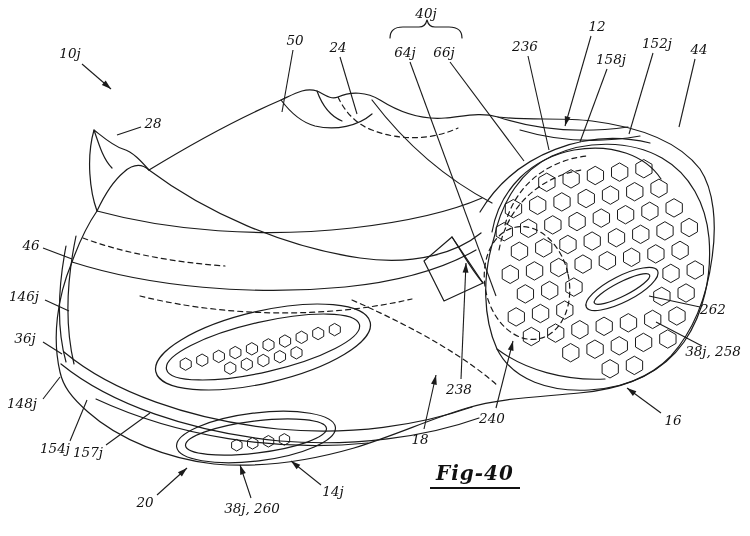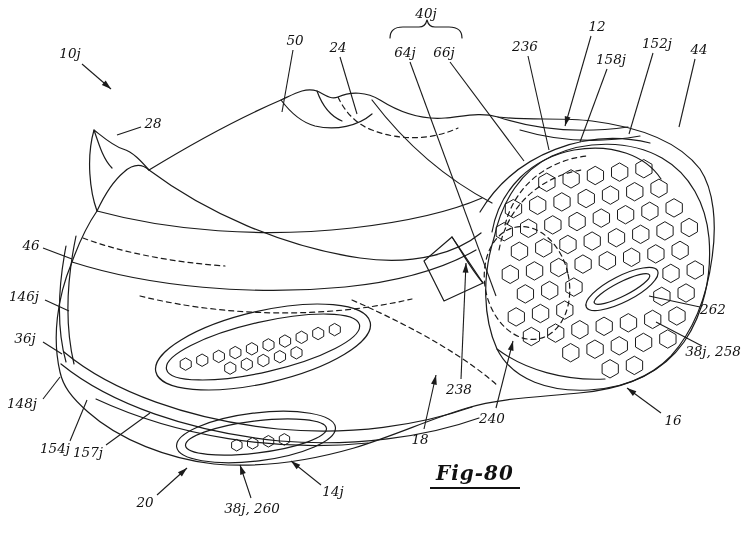--- a/index.html
+++ b/index.html
@@ -253,14 +253,14 @@
         <line x1="661" y1="413" x2="627" y2="388"></line>
         <polygon points="627,388 636.4,391.3 632.9,396.0" fill="#1b1b1b"></polygon>
         <text x="673" y="420">16</text>
         <line x1="702" y1="346" x2="656" y2="322"></line>
         <text x="713" y="351">38j, 258</text>
         <line x1="700" y1="307" x2="649" y2="296"></line>
         <text x="713" y="309">262</text>
       </g>
   </svg>
 
-  <div id="figure-caption">Fig-80</div>
+  <div id="figure-caption">Fig-40</div>
 </div>
 
 </body></html>

